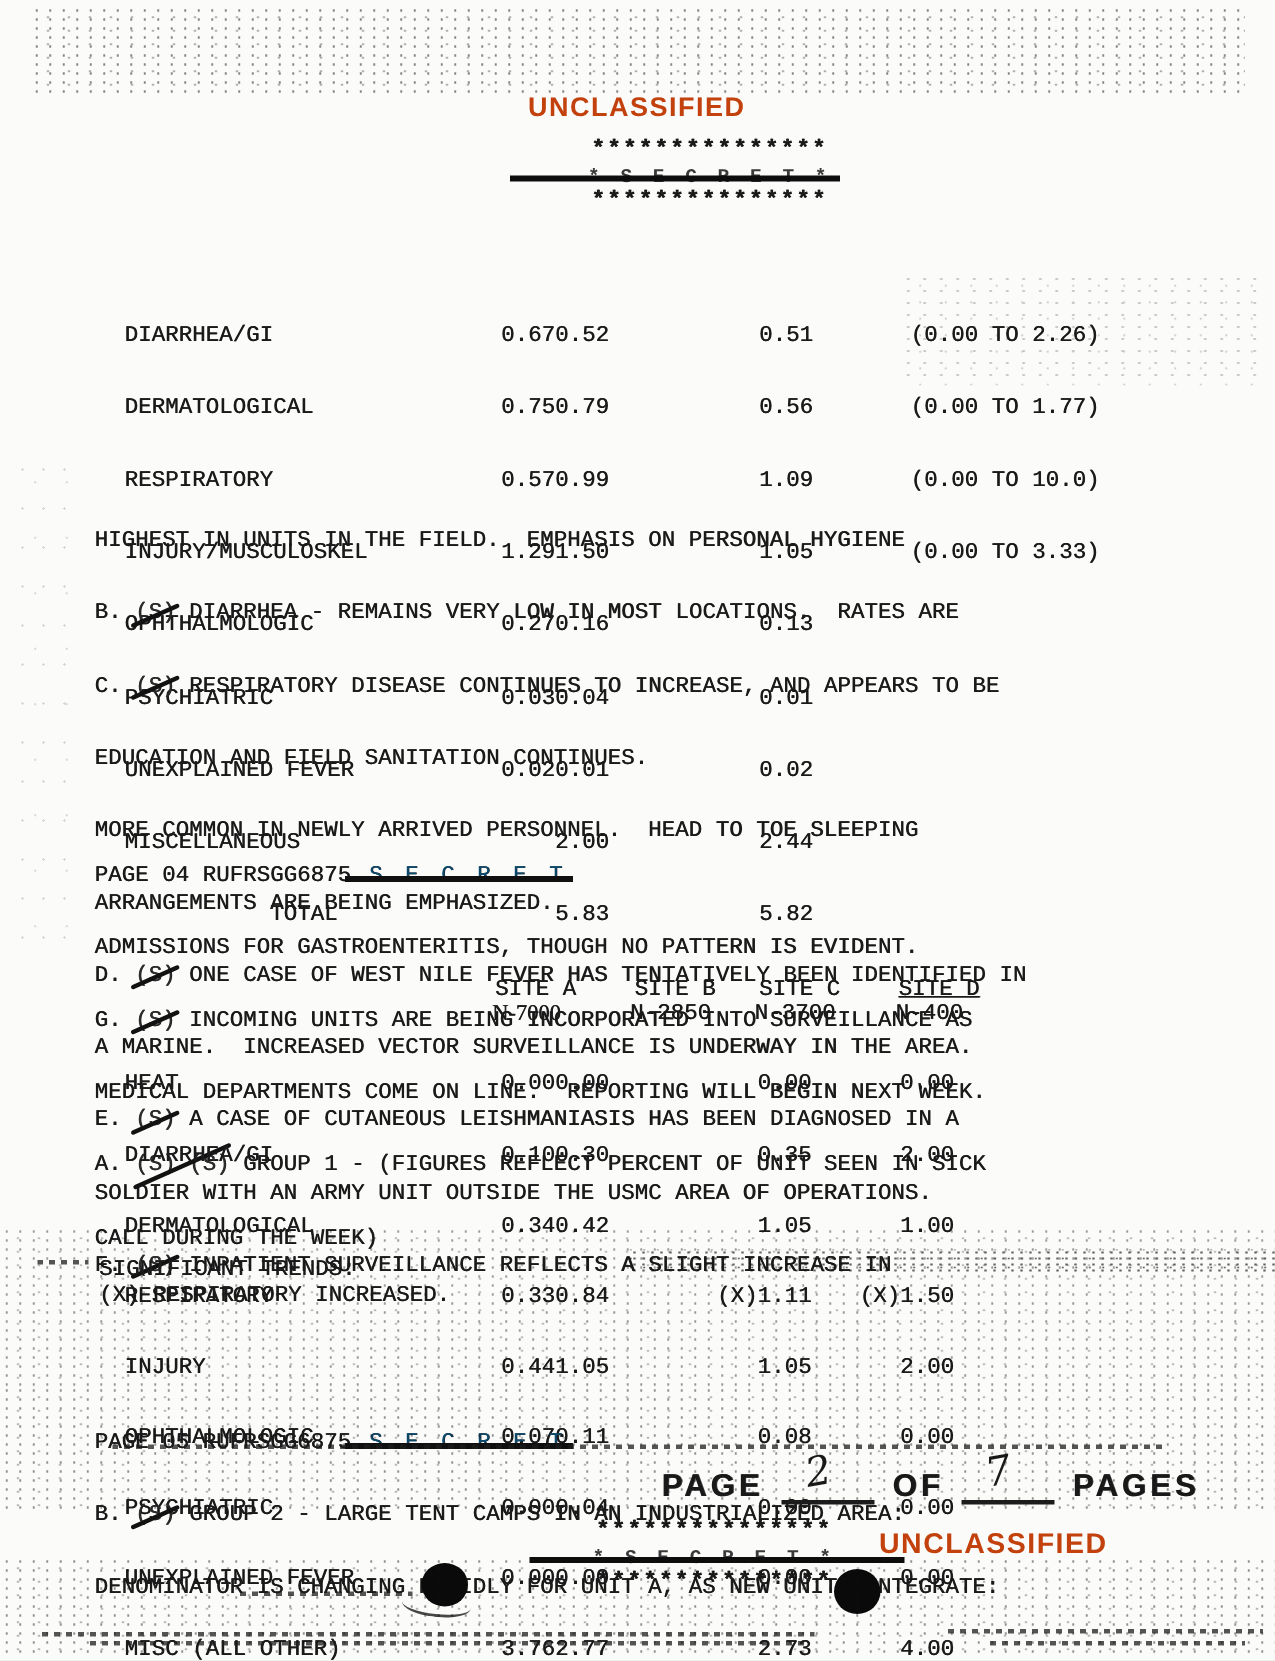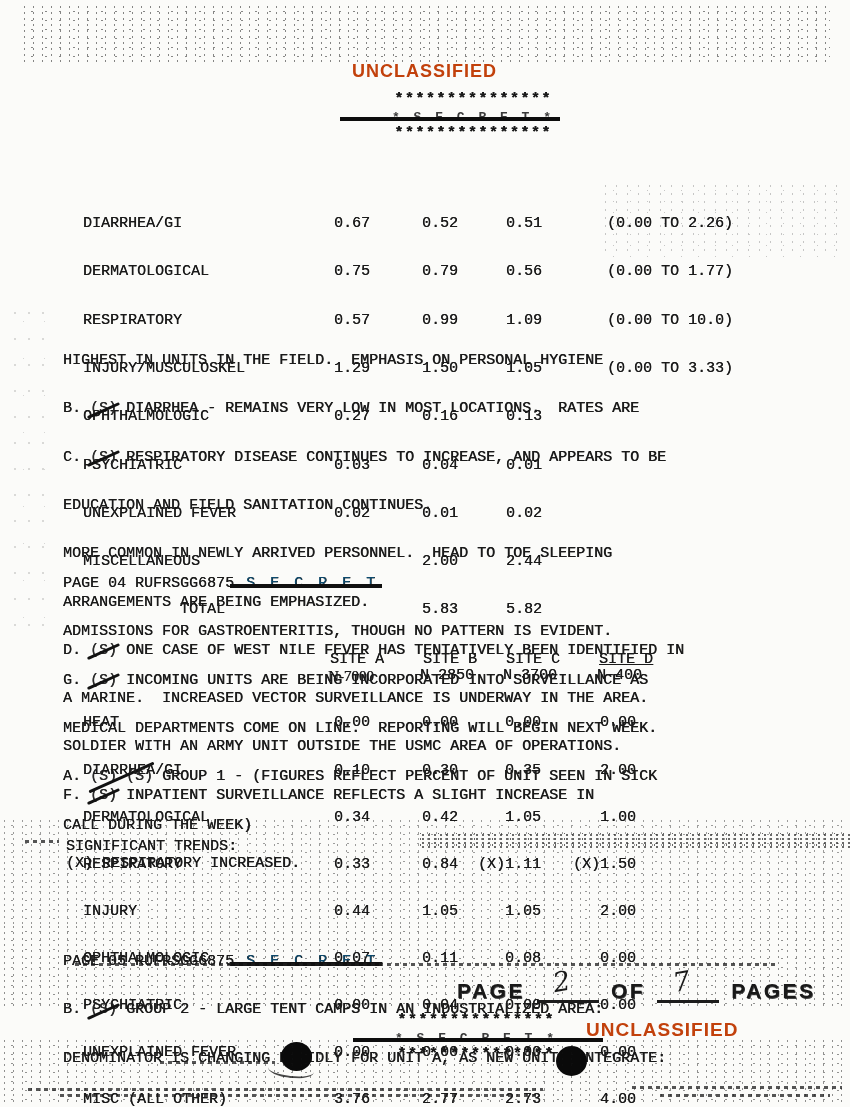--- a/index.html
+++ b/index.html
@@ -29,21 +29,21 @@
   .struck:not(:empty)::after{content:"";position:absolute;left:-4px;right:-4px;top:44%;height:3.2px;background:#121212;transform:rotate(-24deg);border-radius:2px;}
 
   
   .tline{white-space:pre;}
   .tline span{white-space:pre;}
 
   
   .t1row,.t2row{display:flex;padding-left:83px;white-space:pre;}
   .t1row .lbl,.t2row .lbl{width:217px;}
   .t1row .c1,.t2row .c1{width:70px;text-align:right;}
-  .t1row .c2,.t2row .c2{width:88px;text-align:right;}
+  .t1row .c2,.t2row .c2{width:88px;text-align:left;}
   .t1row .c3{width:84px;text-align:right;}
   .t2row .c3{width:83px;text-align:right;}
   .t2row .c4{width:95px;text-align:right;}
   .t1row .rng{margin-left:65px;}
   .lbl.indent{text-indent:97px;}
   .t2h{position:absolute;white-space:pre;}
 
   
   .pageline{display:flex;align-items:flex-end;font-family:"Liberation Sans",sans-serif;
             font-weight:bold;font-size:21px;letter-spacing:2.5px;color:#191919;
@@ -112,20 +112,21 @@
 
   <div class="abs mono" style="left:63px;top:321px;">
     <div class="tline"><span class="pre"></span><span class="struck"></span><span class="txt">HIGHEST IN UNITS IN THE FIELD.  EMPHASIS ON PERSONAL HYGIENE</span></div>
     <div class="tline"><span class="pre">B. </span><span class="struck">(S)</span><span class="txt"> DIARRHEA - REMAINS VERY LOW IN MOST LOCATIONS.  RATES ARE</span></div>
     <div class="tline"><span class="pre">C. </span><span class="struck">(S)</span><span class="txt"> RESPIRATORY DISEASE CONTINUES TO INCREASE, AND APPEARS TO BE</span></div>
     <div class="tline"><span class="pre"></span><span class="struck"></span><span class="txt">EDUCATION AND FIELD SANITATION CONTINUES.</span></div>
     <div class="tline"><span class="pre"></span><span class="struck"></span><span class="txt">MORE COMMON IN NEWLY ARRIVED PERSONNEL.  HEAD TO TOE SLEEPING</span></div>
     <div class="tline"><span class="pre"></span><span class="struck"></span><span class="txt">ARRANGEMENTS ARE BEING EMPHASIZED.</span></div>
     <div class="tline"><span class="pre">D. </span><span class="struck">(S)</span><span class="txt"> ONE CASE OF WEST NILE FEVER HAS TENTATIVELY BEEN IDENTIFIED IN</span></div>
     <div class="tline"><span class="pre"></span><span class="struck"></span><span class="txt">A MARINE.  INCREASED VECTOR SURVEILLANCE IS UNDERWAY IN THE AREA.</span></div>
+    <div class="tline"><span class="pre">E. </span><span class="struck">(S)</span><span class="txt"> A CASE OF CUTANEOUS LEISHMANIASIS HAS BEEN DIAGNOSED IN A</span></div>
     <div class="tline"><span class="pre"></span><span class="struck"></span><span class="txt">SOLDIER WITH AN ARMY UNIT OUTSIDE THE USMC AREA OF OPERATIONS.</span></div>
     <div class="tline"><span class="pre">F. </span><span class="struck">(S)</span><span class="txt"> INPATIENT SURVEILLANCE REFLECTS A SLIGHT INCREASE IN</span></div>
   </div>
 
   <div class="abs mono" style="left:63px;top:544px;">
     <div class="tline"><span>PAGE 04 RUFRSGG6875</span><span class="hdr-struck">S E C R E T</span></div>
     <div class="tline"><span class="pre"></span><span class="struck"></span><span class="txt">ADMISSIONS FOR GASTROENTERITIS, THOUGH NO PATTERN IS EVIDENT.</span></div>
     <div class="tline"><span class="pre">G. </span><span class="struck">(S)</span><span class="txt"> INCOMING UNITS ARE BEING INCORPORATED INTO SURVEILLANCE AS</span></div>
     <div class="tline"><span class="pre"></span><span class="struck"></span><span class="txt">MEDICAL DEPARTMENTS COME ON LINE.  REPORTING WILL BEGIN NEXT WEEK.</span></div>
     <div class="tline"><span class="pre">A. </span><span class="struck">(S) (S)</span><span class="txt"> GROUP 1 - (FIGURES REFLECT PERCENT OF UNIT SEEN IN SICK</span></div>
@@ -176,21 +177,21 @@
 
   <div class="abs mono" style="left:66px;top:839px;">SIGNIFICANT TRENDS:</div>
   <div class="abs mono" style="left:66px;top:856px;">(X) RESPIRATORY INCREASED.</div>
 
   <div class="abs mono" style="left:63px;top:922px;">
     <div class="tline"><span>PAGE 05 RUFRSGG6875</span><span class="hdr-struck">S E C R E T</span></div>
     <div class="tline"><span class="pre">B. </span><span class="struck">(S)</span><span class="txt"> GROUP 2 - LARGE TENT CAMPS IN AN INDUSTRIALIZED AREA:</span></div>
     <div class="tline"><span class="pre"></span><span class="struck"></span><span class="txt">DENOMINATOR IS CHANGING RAPIDLY FOR UNIT A, AS NEW UNITS INTEGRATE:</span></div>
   </div>
 
-  <div class="abs pageline" style="left:455px;top:974px;justify-content:center;">
+  <div class="abs pageline" style="left:439px;top:974px;justify-content:center;">
     <span class="w">PAGE</span>
     <span class="blank">
         <span class="hw">2</span>
       </span>
     <span class="w">OF</span>
     <span class="blank">
         <span class="hw">7</span>
       </span>
     <span class="w">PAGES</span>
   </div>

